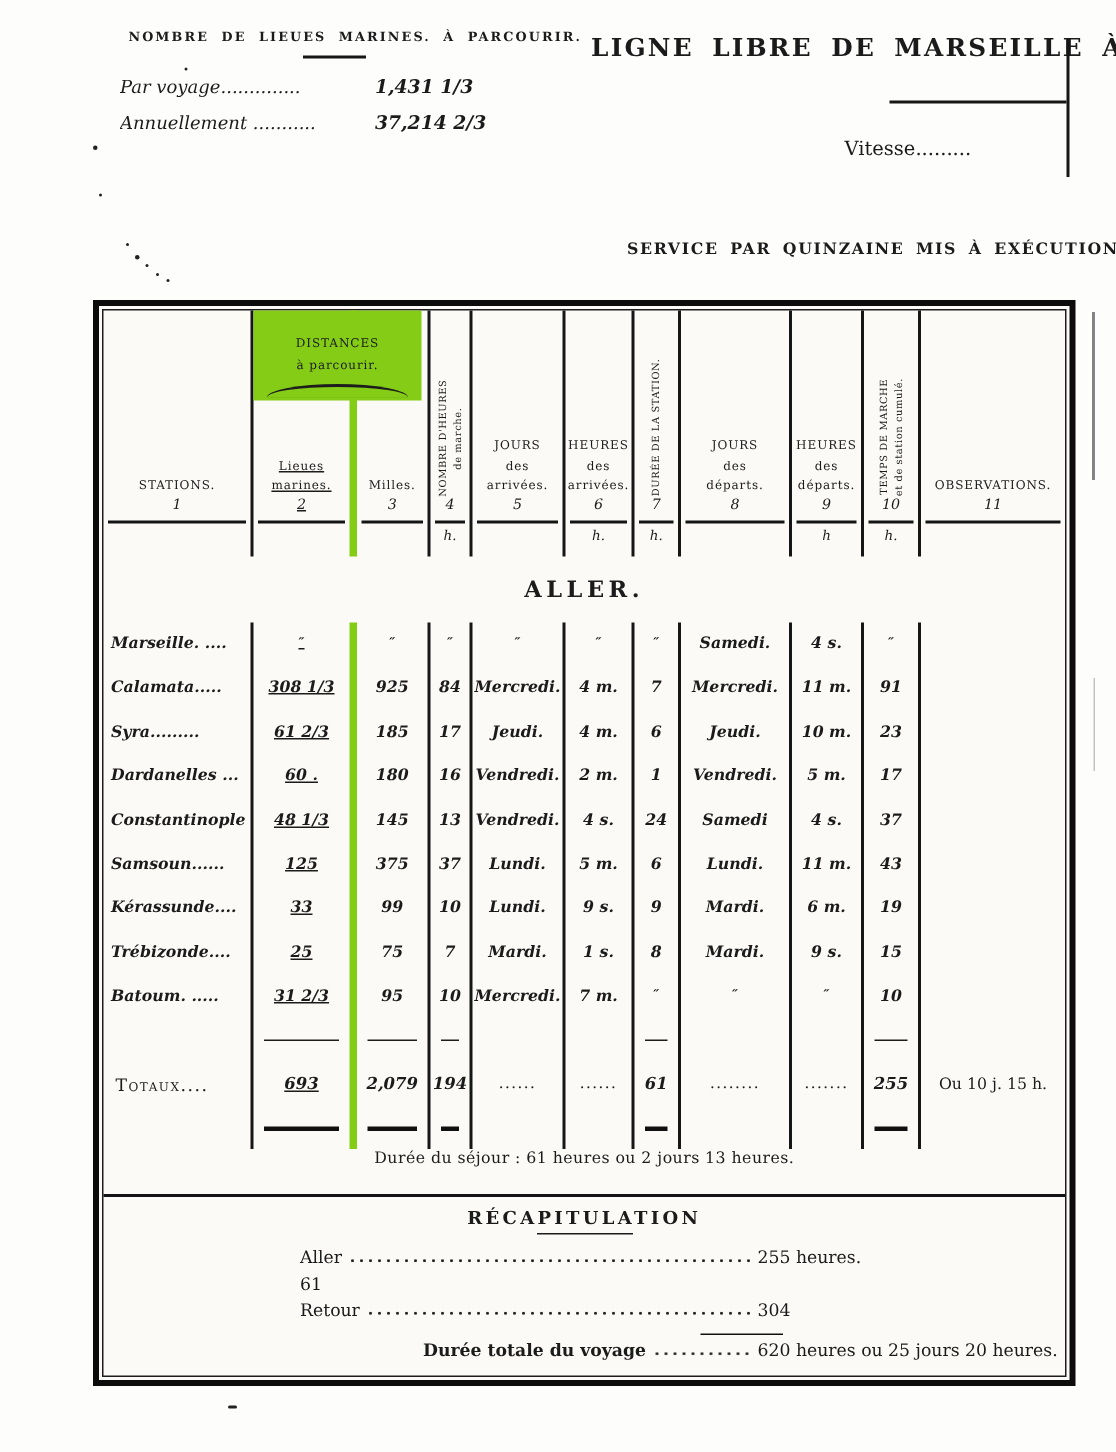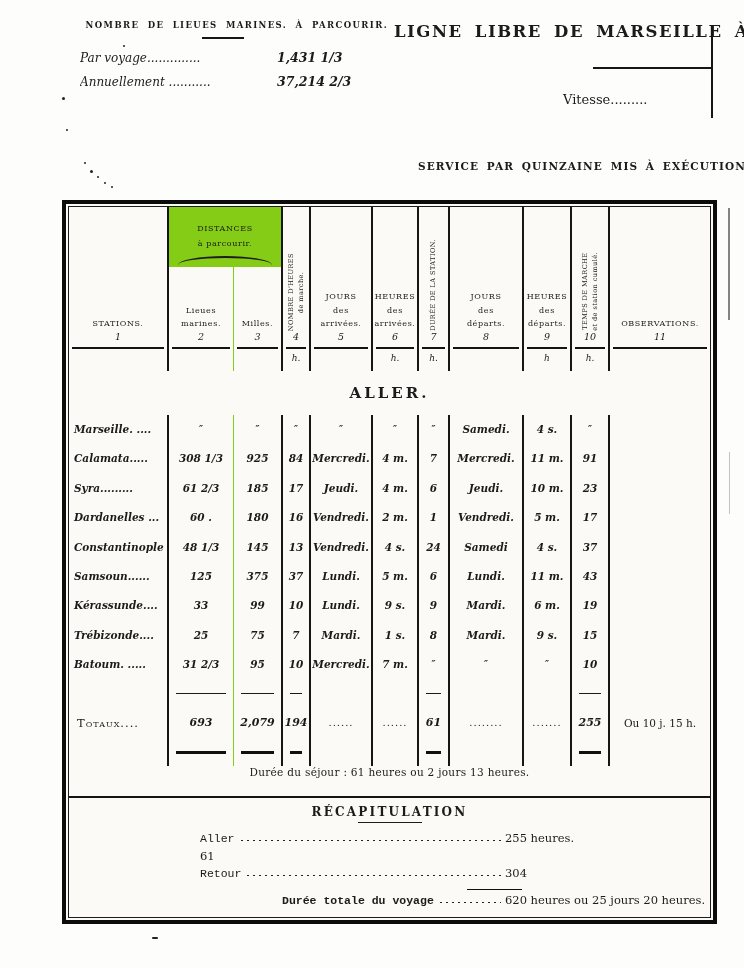--- a/index.html
+++ b/index.html
@@ -7,21 +7,21 @@
     width:744px;height:968px;position:relative;overflow:hidden;
     background:#fdfdfb;color:#1b1b1b;
     font-family:"DejaVu Serif","Liberation Serif",serif;
   }
   
   .mast-left{position:absolute;left:58px;top:20px;width:330px;}
   .mast-heading{text-align:right;font-size:8.5px;font-weight:bold;letter-spacing:1.4px;word-spacing:4px;}
   .mast-rule{width:42px;height:2px;background:#161616;margin:7px auto 11px auto;}
   .mast-row{display:flex;align-items:baseline;padding-left:22px;height:24px;}
   .mast-row .lbl{font-style:italic;font-size:12px;width:170px;white-space:nowrap;overflow:hidden;}
-  .mast-row .val{font-style:italic;font-weight:bold;font-size:12.5px;white-space:nowrap;margin-left:27px;}
+  .mast-row .val{font-style:italic;font-weight:bold;font-size:12.5px;white-space:nowrap;}
   .doc-title{position:absolute;left:394px;top:22px;width:330px;
     font-size:16.5px;font-weight:bold;letter-spacing:1.5px;word-spacing:5px;white-space:nowrap;}
   .crease-v{position:absolute;left:711px;top:26px;width:2px;height:92px;background:#161616;}
   .title-underrule{position:absolute;left:593px;top:67px;width:118px;height:2px;background:#161616;}
   .vitesse{position:absolute;left:563px;top:92px;font-size:13px;}
   .service-line{position:absolute;left:418px;top:160px;font-size:10.5px;font-weight:bold;
     letter-spacing:1.1px;word-spacing:3px;white-space:nowrap;}
   .speck{position:absolute;background:#222;border-radius:50%;}
   .crease-r1{position:absolute;left:728px;top:208px;width:2px;height:112px;background:#444;opacity:.65;}
   .crease-r2{position:absolute;left:729px;top:452px;width:1px;height:62px;background:#555;opacity:.35;}
@@ -37,21 +37,21 @@
   .band-aller{height:44px;align-items:center;justify-content:center;}
   .band-data{height:265px;padding-top:0;}
   .band-totals{height:86px;}
   .band-duree{height:30px;align-items:flex-start;justify-content:center;}
 
   
   .c-st{width:98px;} .c-li{width:64px;} .c-mi{width:47px;} .c-hm{width:26px;}
   .c-ja{width:60px;} .c-ha{width:44px;} .c-ds{width:29px;} .c-jd{width:72px;}
   .c-hd{width:46px;} .c-tc{width:36px;} .c-ob{flex:1;}
   .sr2{border-right:2px solid #161616;}
-  .sr1{border-right:1px solid #84cc16;}
+  .sr1{border-right:5px solid #84cc16;text-decoration:underline;}
 
   
   .hcol{display:flex;flex-direction:column;}
   .htitle{flex:1;display:flex;align-items:flex-end;justify-content:center;text-align:center;}
   .htitle span{white-space:pre-line;font-size:8px;letter-spacing:.6px;line-height:1.7;}
   .htitle span.vert{writing-mode:vertical-rl;transform:rotate(180deg);
     font-size:6.6px;line-height:1.55;letter-spacing:.4px;}
   .htitle.subpad{padding-top:60px;}
   .hnum{height:16px;text-align:center;font-size:9.5px;font-style:italic;}
   .hline{border-top:2px solid #141414;margin:0 3px;}
@@ -83,21 +83,21 @@
   .tdots{line-height:86px;text-align:center;font-size:10px;letter-spacing:1px;white-space:nowrap;overflow:hidden;}
   .tobs{line-height:86px;text-align:center;font-size:10.5px;white-space:nowrap;}
 
   .duree-note{font-size:10.5px;letter-spacing:.3px;}
 
   
   .recap{flex:1;border-top:2px solid #141414;padding-top:7px;box-sizing:border-box;}
   .recap-title{text-align:center;font-weight:bold;font-size:12px;letter-spacing:2.2px;}
   .recap-underline{width:64px;height:1px;background:#1c1c1c;margin:3px auto 8px auto;}
   .recap-row{display:flex;align-items:baseline;height:17.5px;margin-left:131px;font-size:11.5px;}
-  .recap-left{width:305px;display:flex;align-items:flex-end;font-family:Liberation Mono, monospace;}
+  .recap-left{width:305px;display:flex;align-items:flex-end;}
   .recap-left .leader{flex:1;height:3px;align-self:flex-end;margin:0 4px 3px 4px;
     background-image:radial-gradient(circle,#222 .8px,transparent 1.1px);
     background-size:6px 3px;background-repeat:repeat-x;background-position:0 100%;}
   .recap-val{white-space:nowrap;}
   .total-rule{height:0;border-top:1.5px solid #101010;width:55px;margin:5px 0 3px 398px;}
   .recap-total{display:flex;align-items:baseline;height:18px;margin-left:213px;font-size:11.5px;font-weight:bold;}
   .recap-total .recap-left{width:223px;}
   .recap-total .recap-val{font-weight:normal;}
 </style>
 </head>

